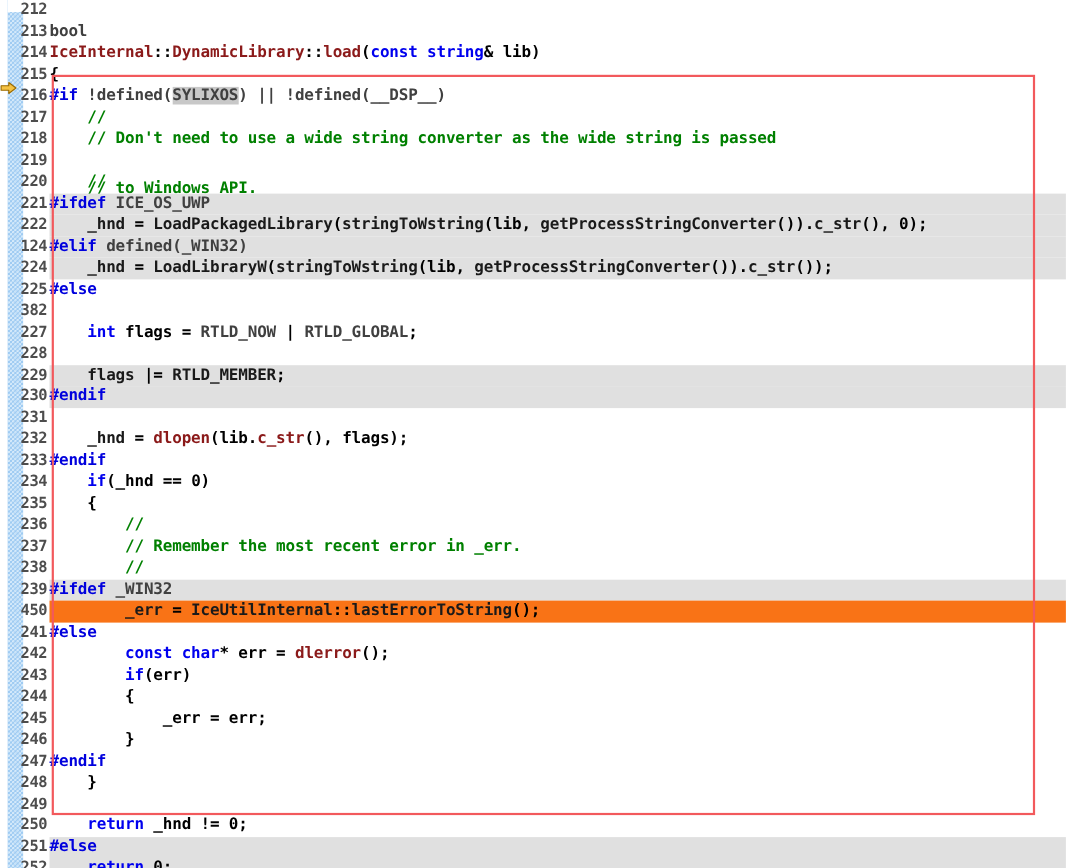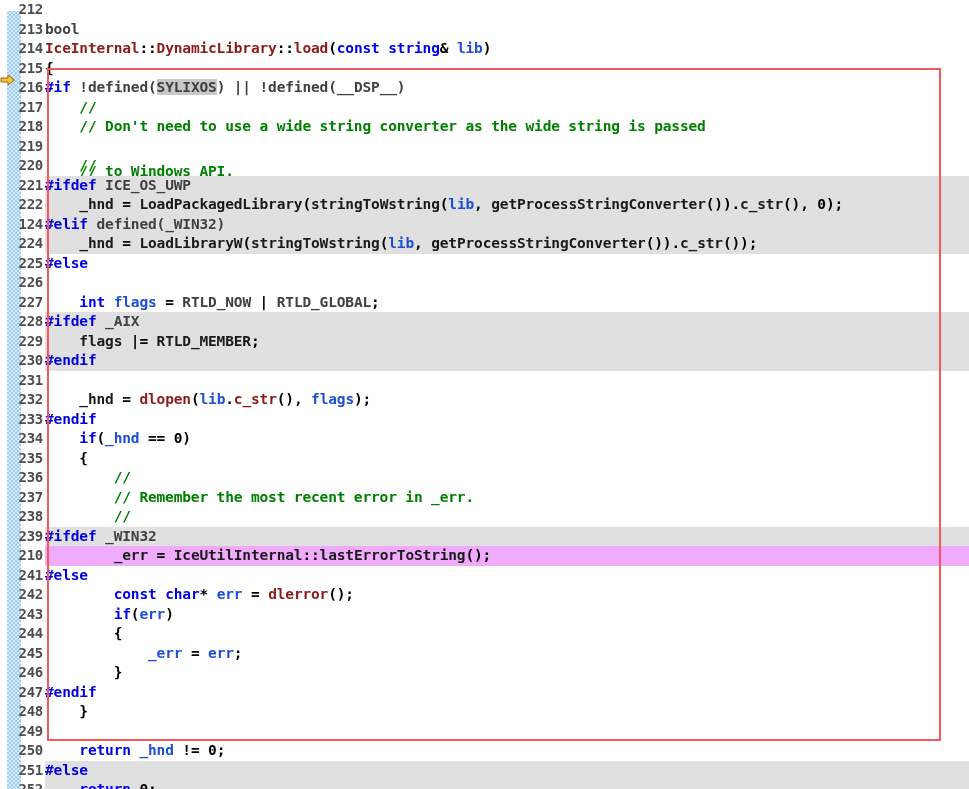--- a/index.html
+++ b/index.html
@@ -78,28 +78,28 @@
     height: 19.5px;
     line-height: 19.5px;
     font-family: "DejaVu Sans Mono", monospace;
     font-size: 14.5px;
     font-weight: bold;
     white-space: pre;
     color: #000000;
     letter-spacing: -0.15px;
   }
   .row.bg-gray  { background: #e0e0e0; }
-  .row.bg-blue  { background: #f0abfc; }
+  .row.bg-blue  { background: #f97316; }
 
   
   .t-pp      { color: #0000dd; }            
   .t-macro   { color: #404040; }            
   .t-kw      { color: #0000ee; }
   .t-ident   { color: #8b1a1a; }            
-  .t-var     { color: #1d4ed8; font-weight: bold; }  
+  .t-var     { color: #000000; font-weight: bold; }  
   .t-comment { color: #008000; }            
   .t-punct   { color: #000000; }
   .t-num     { color: #000000; }
   .t-plain   { color: #1a1a1a; }
   .sel       { background: #c8c8c8; }
 
   
   #red-box {
     position: absolute;
     left: 47px; top: 68px;
@@ -127,35 +127,35 @@
       <div class="ln" style="top: 78px;">216</div>
       <div class="ln" style="top: 97.5px;">217</div>
       <div class="ln" style="top: 117px;">218</div>
       <div class="ln" style="top: 136.5px;">219</div>
       <div class="ln" style="top: 156px;">220</div>
       <div class="ln" style="top: 175.5px;">221</div>
       <div class="ln" style="top: 195px;">222</div>
       <div class="ln" style="top: 214.5px;">124</div>
       <div class="ln" style="top: 234px;">224</div>
       <div class="ln" style="top: 253.5px;">225</div>
-      <div class="ln" style="top: 273px;">226</div>
+      <div class="ln" style="top: 273px;">382</div>
       <div class="ln" style="top: 292.5px;">227</div>
       <div class="ln" style="top: 312px;">228</div>
       <div class="ln" style="top: 331.5px;">229</div>
       <div class="ln" style="top: 351px;">230</div>
       <div class="ln" style="top: 370.5px;">231</div>
       <div class="ln" style="top: 390px;">232</div>
       <div class="ln" style="top: 409.5px;">233</div>
       <div class="ln" style="top: 429px;">234</div>
       <div class="ln" style="top: 448.5px;">235</div>
       <div class="ln" style="top: 468px;">236</div>
       <div class="ln" style="top: 487.5px;">237</div>
       <div class="ln" style="top: 507px;">238</div>
       <div class="ln" style="top: 526.5px;">239</div>
-      <div class="ln" style="top: 546px;">210</div>
+      <div class="ln" style="top: 546px;">450</div>
       <div class="ln" style="top: 565.5px;">241</div>
       <div class="ln" style="top: 585px;">242</div>
       <div class="ln" style="top: 604.5px;">243</div>
       <div class="ln" style="top: 624px;">244</div>
       <div class="ln" style="top: 643.5px;">245</div>
       <div class="ln" style="top: 663px;">246</div>
       <div class="ln" style="top: 682.5px;">247</div>
       <div class="ln" style="top: 702px;">248</div>
       <div class="ln" style="top: 721.5px;">249</div>
       <div class="ln" style="top: 741px;">250</div>
@@ -177,21 +177,20 @@
       <div class="row" style="top: 117px;"><span class="t-comment">    // Don't need to use a wide string converter as the wide string is passed</span></div>
       <div class="row" style="top: 139px; margin-top: 23px;"><span class="t-comment">    // to Windows API.</span></div>
       <div class="row" style="top: 156px;"><span class="t-comment">    //</span></div>
       <div class="row bg-gray" style="top: 175.5px;"><span class="t-pp">#ifdef</span><span class="t-plain"> </span><span class="t-macro">ICE_OS_UWP</span></div>
       <div class="row bg-gray" style="top: 195px;"><span class="t-plain">    </span><span class="t-plain">_hnd</span><span class="t-punct"> = </span><span class="t-plain">LoadPackagedLibrary</span><span class="t-punct">(</span><span class="t-plain">stringToWstring</span><span class="t-punct">(</span><span class="t-var">lib</span><span class="t-punct">, </span><span class="t-plain">getProcessStringConverter</span><span class="t-punct">())</span><span class="t-punct">.</span><span class="t-plain">c_str</span><span class="t-punct">(), </span><span class="t-num">0</span><span class="t-punct">);</span></div>
       <div class="row bg-gray" style="top: 214.5px;"><span class="t-pp">#elif</span><span class="t-plain"> </span><span class="t-macro">defined(_WIN32)</span></div>
       <div class="row bg-gray" style="top: 234px;"><span class="t-plain">    </span><span class="t-plain">_hnd</span><span class="t-punct"> = </span><span class="t-plain">LoadLibraryW</span><span class="t-punct">(</span><span class="t-plain">stringToWstring</span><span class="t-punct">(</span><span class="t-var">lib</span><span class="t-punct">, </span><span class="t-plain">getProcessStringConverter</span><span class="t-punct">())</span><span class="t-punct">.</span><span class="t-plain">c_str</span><span class="t-punct">());</span></div>
       <div class="row" style="top: 253.5px;"><span class="t-pp">#else</span></div>
       <div class="row" style="top: 273px;"></div>
       <div class="row" style="top: 292.5px;"><span class="t-plain">    </span><span class="t-kw">int</span><span class="t-plain"> </span><span class="t-var">flags</span><span class="t-punct"> = </span><span class="t-macro">RTLD_NOW</span><span class="t-punct"> | </span><span class="t-macro">RTLD_GLOBAL</span><span class="t-punct">;</span></div>
-      <div class="row bg-gray" style="top: 312px;"><span class="t-pp">#ifdef</span><span class="t-plain"> </span><span class="t-macro">_AIX</span></div>
       <div class="row bg-gray" style="top: 331.5px;"><span class="t-plain">    </span><span class="t-plain">flags</span><span class="t-punct"> |= </span><span class="t-plain">RTLD_MEMBER</span><span class="t-punct">;</span></div>
       <div class="row bg-gray" style="top: 351px;"><span class="t-pp">#endif</span></div>
       <div class="row" style="top: 370.5px;"></div>
       <div class="row" style="top: 390px;"><span class="t-plain">    </span><span class="t-plain">_hnd</span><span class="t-punct"> = </span><span class="t-ident">dlopen</span><span class="t-punct">(</span><span class="t-var">lib</span><span class="t-punct">.</span><span class="t-ident">c_str</span><span class="t-punct">(), </span><span class="t-var">flags</span><span class="t-punct">);</span></div>
       <div class="row" style="top: 409.5px;"><span class="t-pp">#endif</span></div>
       <div class="row" style="top: 429px;"><span class="t-plain">    </span><span class="t-kw">if</span><span class="t-punct">(</span><span class="t-var">_hnd</span><span class="t-punct"> == </span><span class="t-num">0</span><span class="t-punct">)</span></div>
       <div class="row" style="top: 448.5px;"><span class="t-punct">    {</span></div>
       <div class="row" style="top: 468px;"><span class="t-comment">        //</span></div>
       <div class="row" style="top: 487.5px;"><span class="t-comment">        // Remember the most recent error in _err.</span></div>
       <div class="row" style="top: 507px;"><span class="t-comment">        //</span></div>

